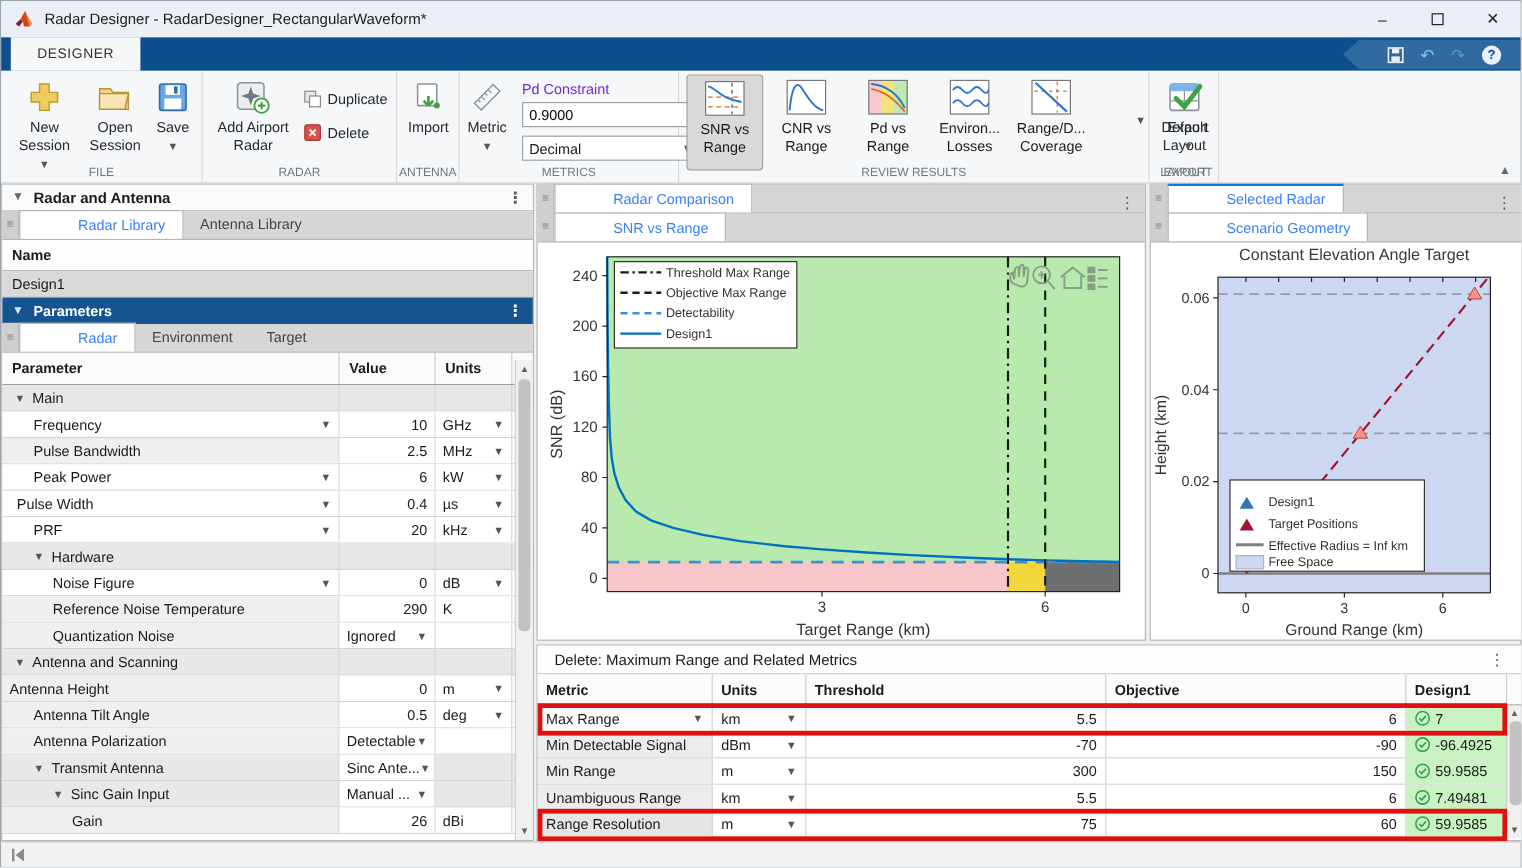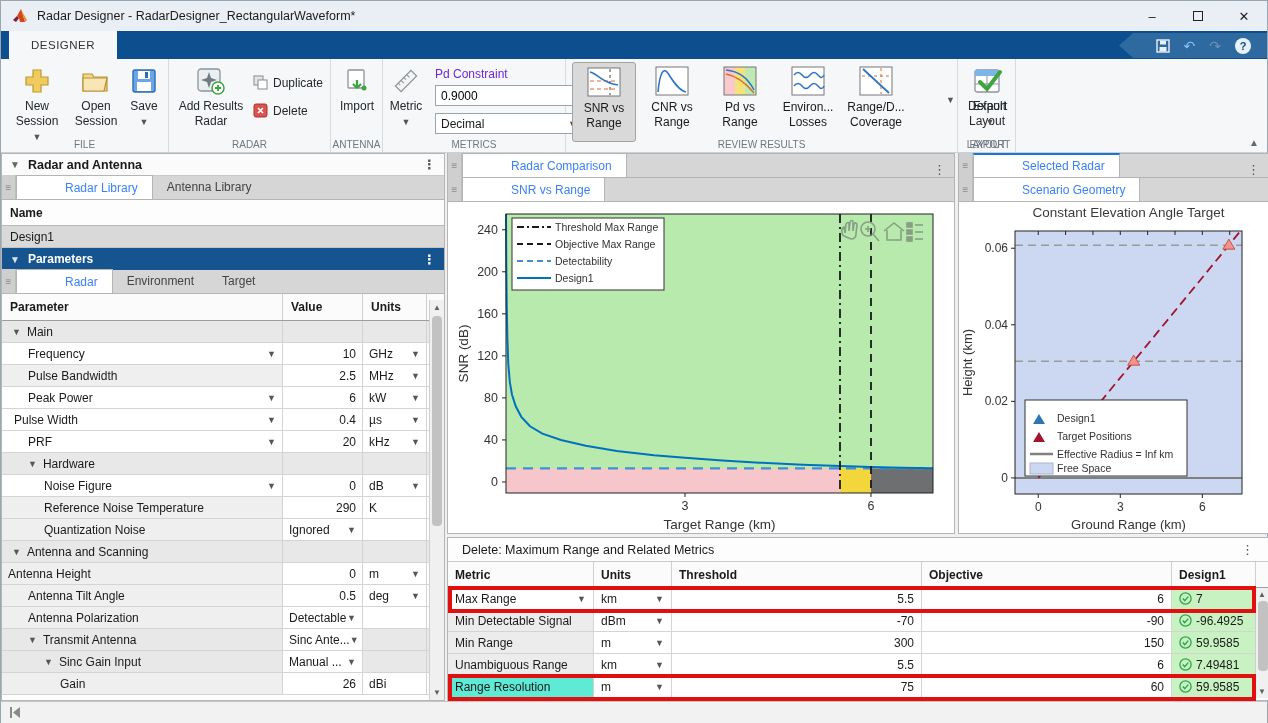--- a/index.html
+++ b/index.html
@@ -157,21 +157,21 @@
     <div class="section" style="left:168px;width:162px">
       <div class="bigbtn" style="left:6px;width:72px">
         <div class="ic">
             <svg width="30" height="28" viewBox="0 0 30 28">
               <rect x="2" y="2" width="22" height="22" rx="3" fill="#eceff1" stroke="#8a949c" stroke-width="1.3"></rect>
               <path d="M13 5 l2 6 6 2 -6 2 -2 6 -2-6 -6-2 6-2 z" fill="#6f7a82"></path>
               <circle cx="22" cy="21" r="6" fill="#fff" stroke="#3fa33f" stroke-width="1.5"></circle>
               <path d="M22 18 v6 M19 21 h6" stroke="#3fa33f" stroke-width="1.8"></path>
             </svg>
           </div>
-        <div class="lbl2"><span>Add Results</span><br><span>Radar</span></div>
+        <div class="lbl2"><span>Add Airport</span><br><span>Radar</span></div>
       </div>
       <div class="smallbtn abs" style="left:84px;top:16px">
         <svg width="15" height="15" viewBox="0 0 15 15">
             <rect x="1" y="1" width="9" height="9" fill="#e6e6e6" stroke="#8a8a8a"></rect>
             <rect x="5" y="5" width="9" height="9" fill="#fff" stroke="#8a8a8a"></rect>
           </svg>
         <span>Duplicate</span>
       </div>
       <div class="smallbtn abs" style="left:84px;top:44px">
         <svg width="15" height="15" viewBox="0 0 15 15">
@@ -749,21 +749,21 @@
           <div class="num">6</div>
           <div class="design">
             <svg width="13" height="13" viewBox="0 0 13 13">
               <circle cx="6.5" cy="6.5" r="5.6" fill="none" stroke="#2ea44f" stroke-width="1.3"></circle>
               <path d="M3.8 6.6 l1.9 2 l3.6 -4" fill="none" stroke="#2ea44f" stroke-width="1.4"></path>
             </svg>
             <span>7.49481</span>
           </div>
         </div>
         <div class="rrow">
-          <div style="background:#5eead4">
+          <div style="background:#e5e5e5">
             <span>Range Resolution</span>
           </div>
           <div>
             <span>m</span>
             <span class="ddr" style="margin-left:auto;color:#555;font-size:9px">▼</span>
           </div>
           <div class="num">75</div>
           <div class="num">60</div>
           <div class="design">
             <svg width="13" height="13" viewBox="0 0 13 13">

